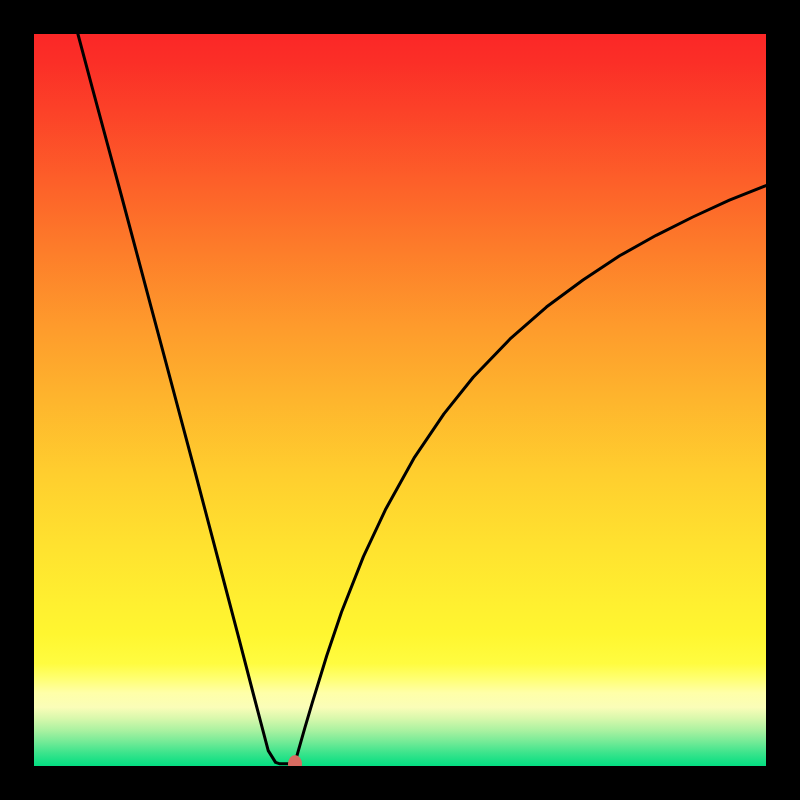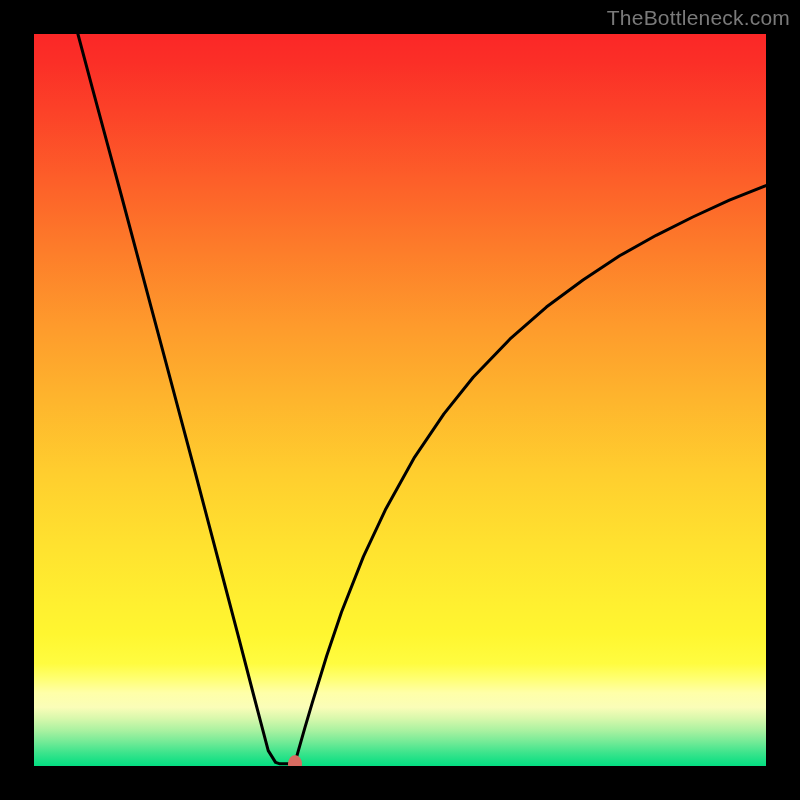--- a/index.html
+++ b/index.html
@@ -65,15 +65,14 @@
 
 <div class="frame">
 
   <div class="plot-area" id="plot-area" style="background: linear-gradient(rgb(251, 39, 39) 0%, rgb(251, 47, 39) 4%, rgb(252, 64, 40) 10%, rgb(253, 95, 41) 20%, rgb(253, 126, 42) 30%, rgb(254, 155, 44) 40%, rgb(254, 181, 45) 50%, rgb(255, 206, 46) 60%, rgb(255, 226, 47) 70%, rgb(255, 240, 48) 78%, rgb(255, 246, 48) 82%, rgb(255, 252, 64) 86%, rgb(255, 255, 112) 88%, rgb(255, 255, 168) 90%, rgb(250, 253, 184) 92%, rgb(216, 248, 172) 93.5%, rgb(168, 241, 160) 95.2%, rgb(112, 234, 150) 96.8%, rgb(60, 228, 140) 98.2%, rgb(24, 224, 133) 99.3%, rgb(4, 222, 130) 100%);">
     <svg class="curve" id="curve-svg" viewBox="0 0 732 732" preserveAspectRatio="none">
         <polyline points="43.92,0.00 58.56,54.90 73.20,109.07 87.84,163.24 102.48,218.14 117.12,273.04 131.76,327.94 146.40,382.84 161.04,437.74 175.68,493.37 190.32,549.00 204.96,604.63 219.60,661.00 226.92,688.81 234.24,716.63 241.56,728.34 245.95,729.80 245.95,729.80 260.59,729.80 260.59,729.80 263.52,719.56 270.84,693.94 278.16,669.05 292.80,621.47 307.44,578.28 329.40,522.65 351.36,475.80 380.64,423.10 409.92,379.91 439.20,343.31 475.80,305.24 512.40,273.04 549.00,245.95 585.60,221.80 622.20,201.30 658.80,183.00 695.40,166.16 732.00,151.52"></polyline>
       </svg>
     <div class="dot" id="marker-dot" style="left: 260.592px; top: 729.804px;"></div>
   </div>
 
-  <div class="watermark">TheBottleneck.com</div>
 
 </div>
 
 </body></html>

